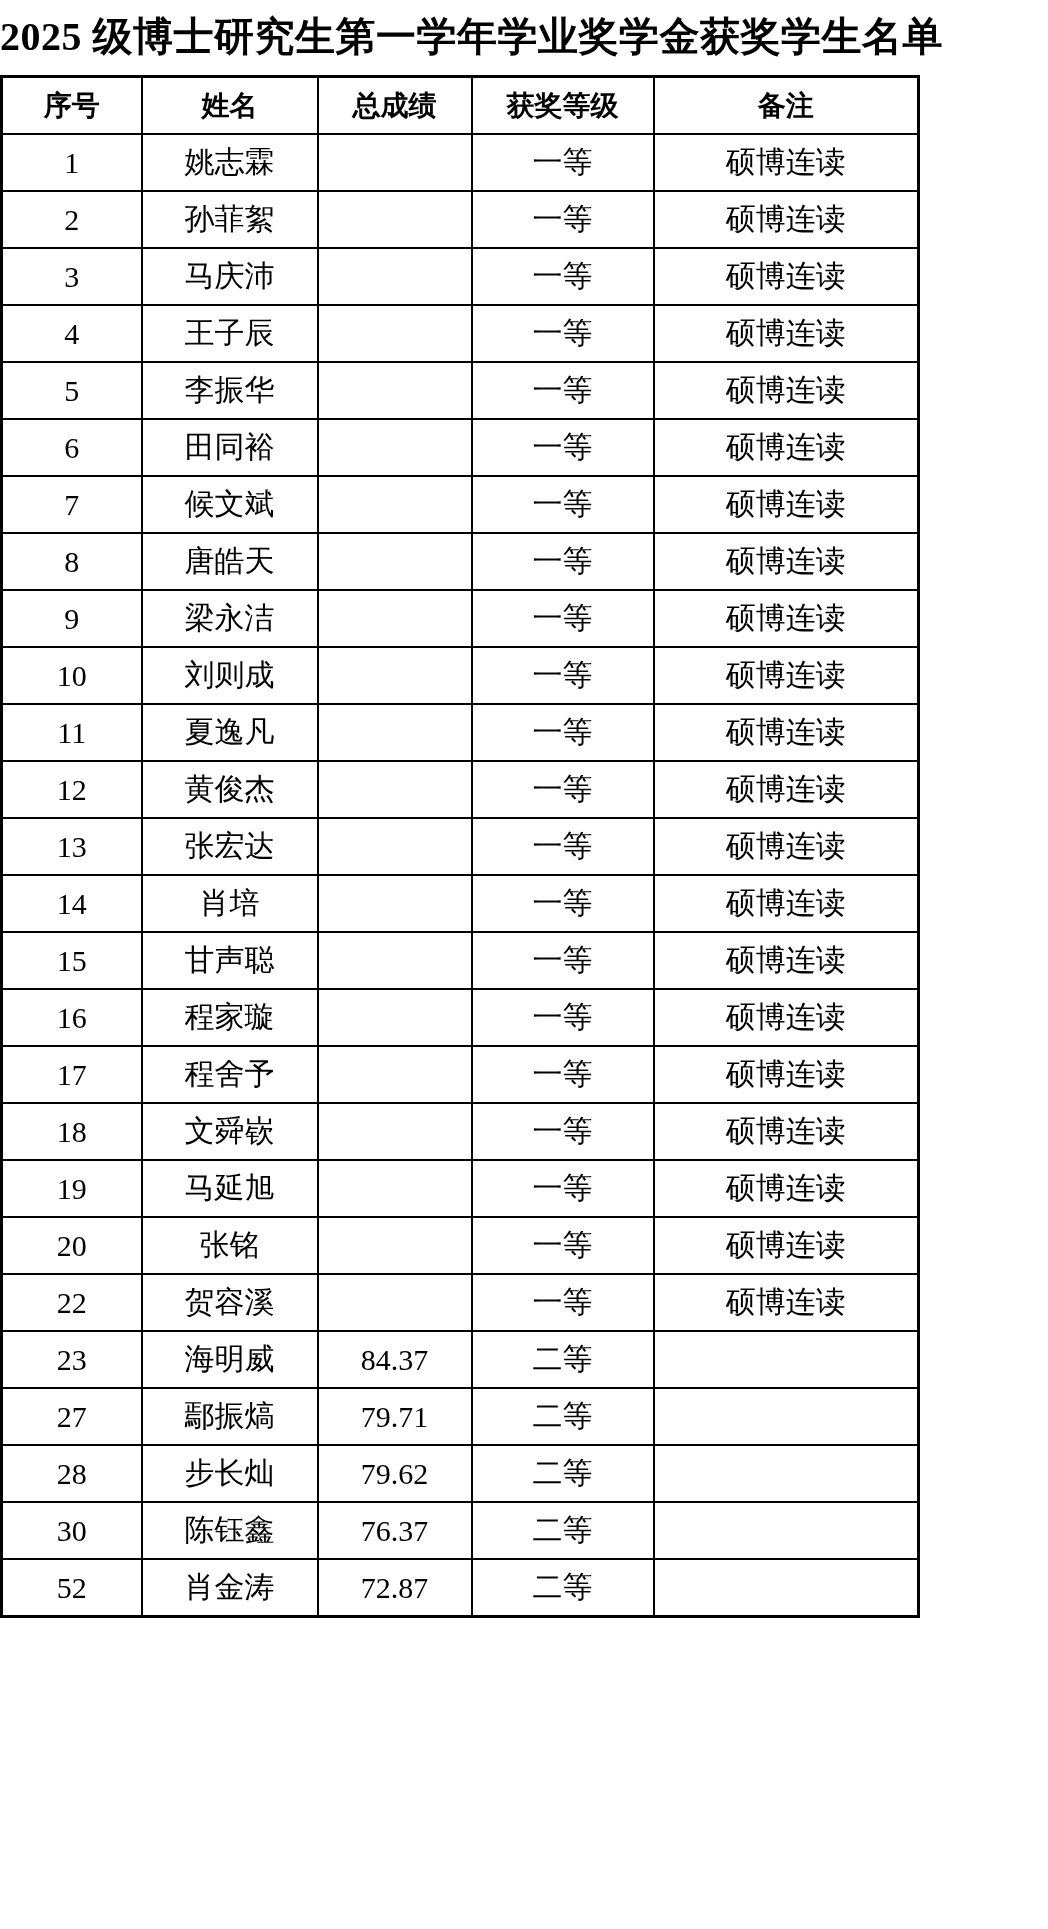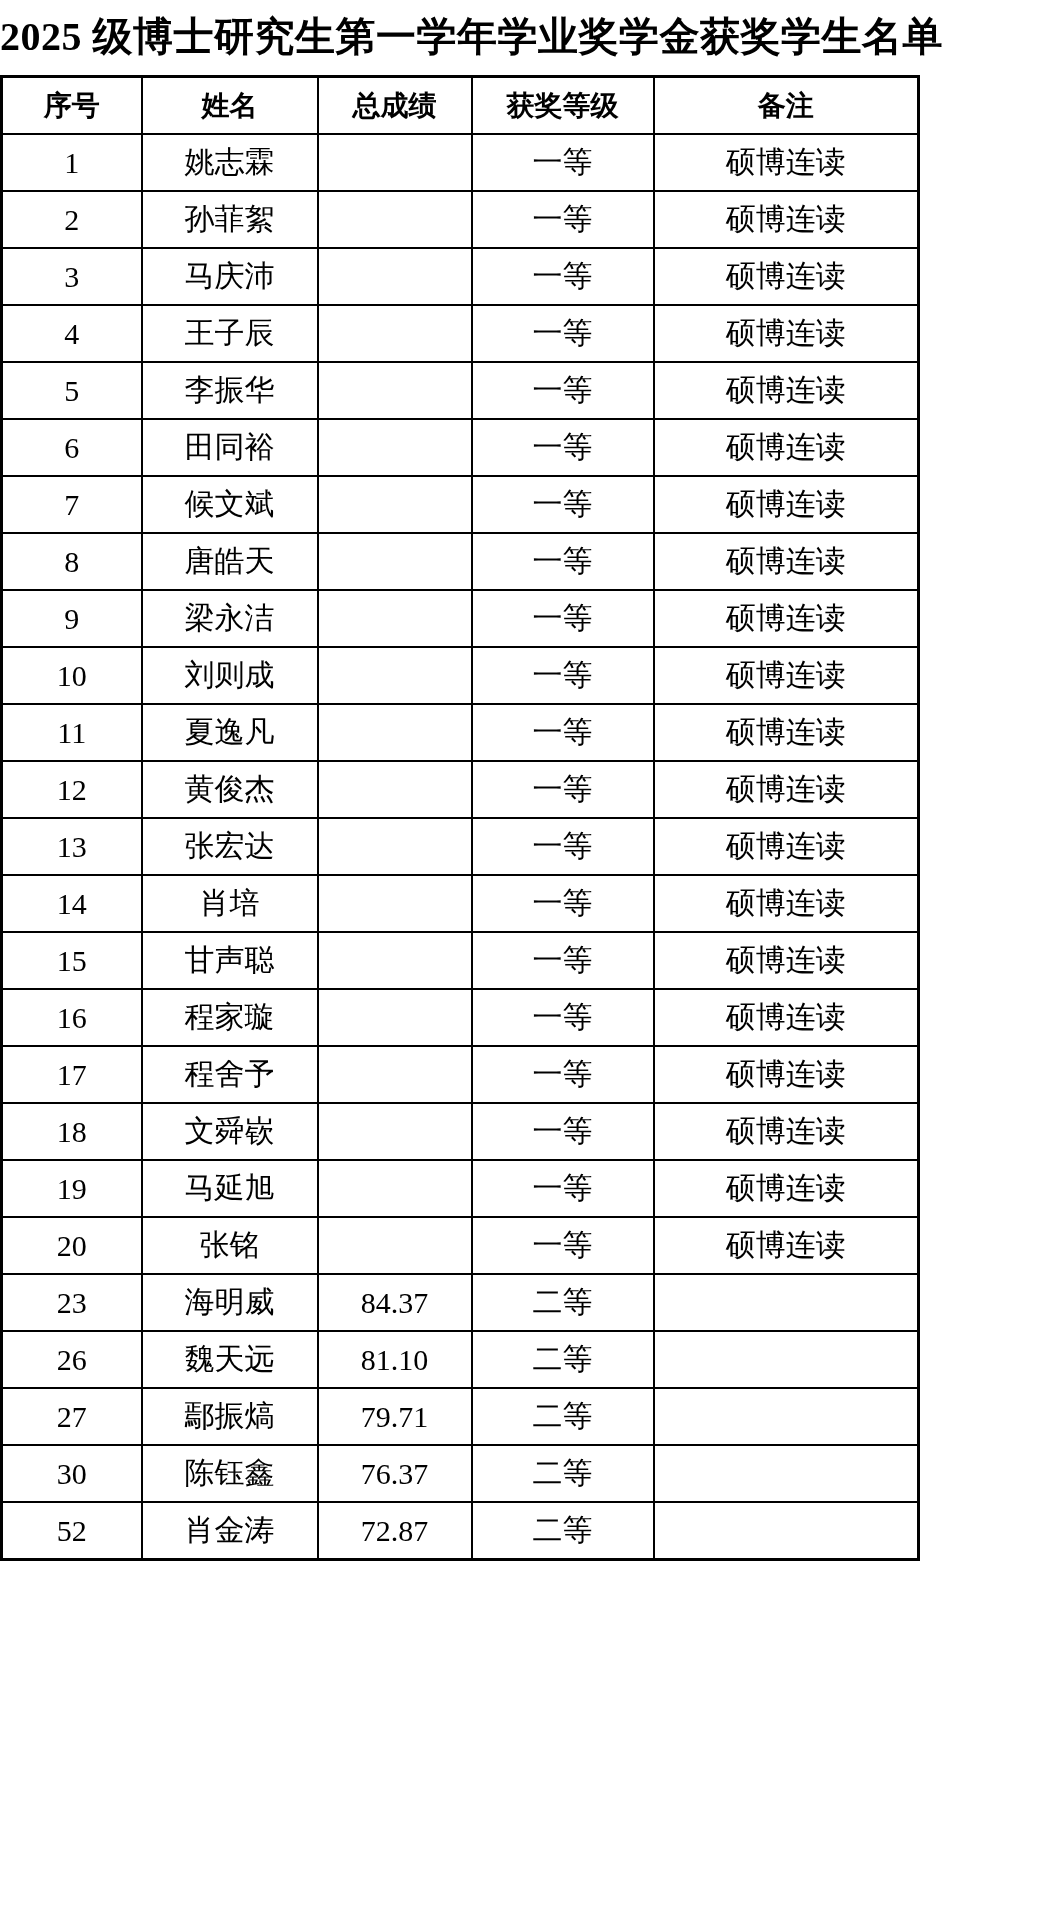--- a/index.html
+++ b/index.html
@@ -222,37 +222,44 @@
           <td class="cell-note">硕博连读</td>
         </tr>
         <tr>
           <td class="cell-no">20</td>
           <td class="cell-name">张铭</td>
           <td class="cell-score"></td>
           <td class="cell-level">一等</td>
           <td class="cell-note">硕博连读</td>
         </tr>
         <tr>
+          <td class="cell-no">22</td>
+          <td class="cell-name">贺容溪</td>
+          <td class="cell-score"></td>
+          <td class="cell-level">一等</td>
+          <td class="cell-note">硕博连读</td>
+        </tr>
+        <tr>
           <td class="cell-no">23</td>
           <td class="cell-name">海明威</td>
           <td class="cell-score">84.37</td>
           <td class="cell-level">二等</td>
           <td class="cell-note"></td>
         </tr>
         <tr>
-          <td class="cell-no">26</td>
-          <td class="cell-name">魏天远</td>
-          <td class="cell-score">81.10</td>
-          <td class="cell-level">二等</td>
-          <td class="cell-note"></td>
-        </tr>
-        <tr>
           <td class="cell-no">27</td>
           <td class="cell-name">鄢振熇</td>
           <td class="cell-score">79.71</td>
+          <td class="cell-level">二等</td>
+          <td class="cell-note"></td>
+        </tr>
+        <tr>
+          <td class="cell-no">28</td>
+          <td class="cell-name">步长灿</td>
+          <td class="cell-score">79.62</td>
           <td class="cell-level">二等</td>
           <td class="cell-note"></td>
         </tr>
         <tr>
           <td class="cell-no">30</td>
           <td class="cell-name">陈钰鑫</td>
           <td class="cell-score">76.37</td>
           <td class="cell-level">二等</td>
           <td class="cell-note"></td>
         </tr>

